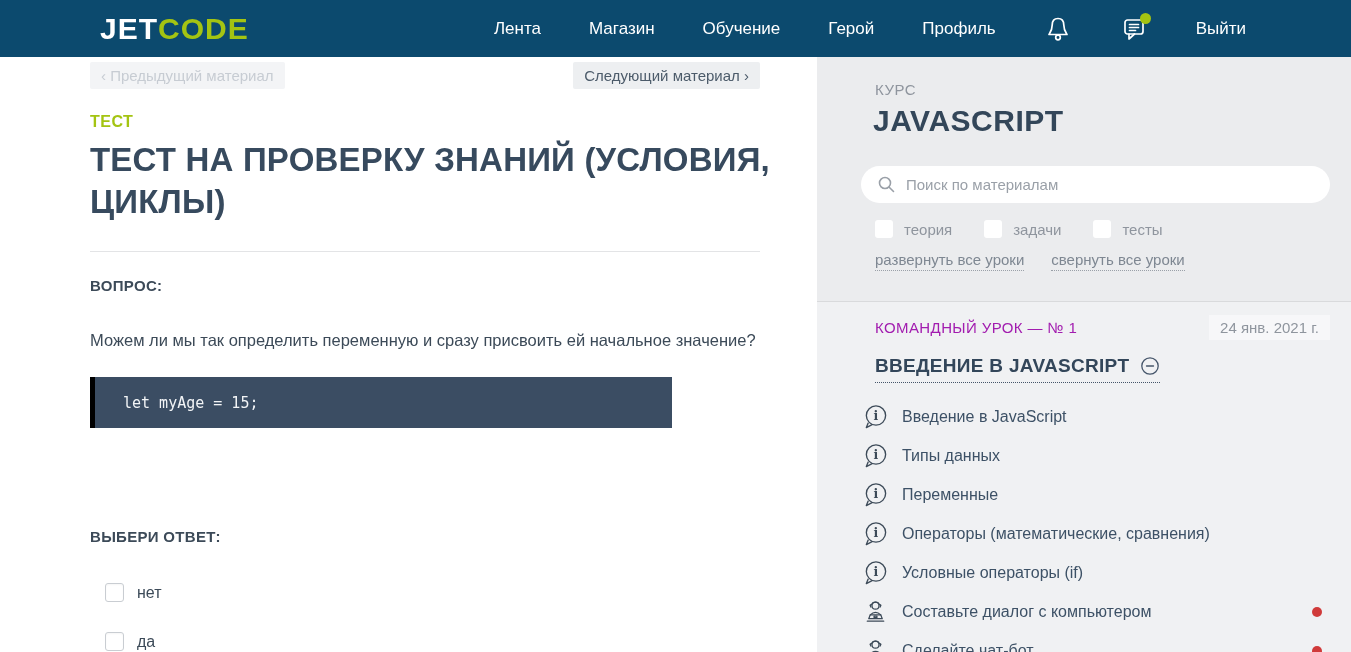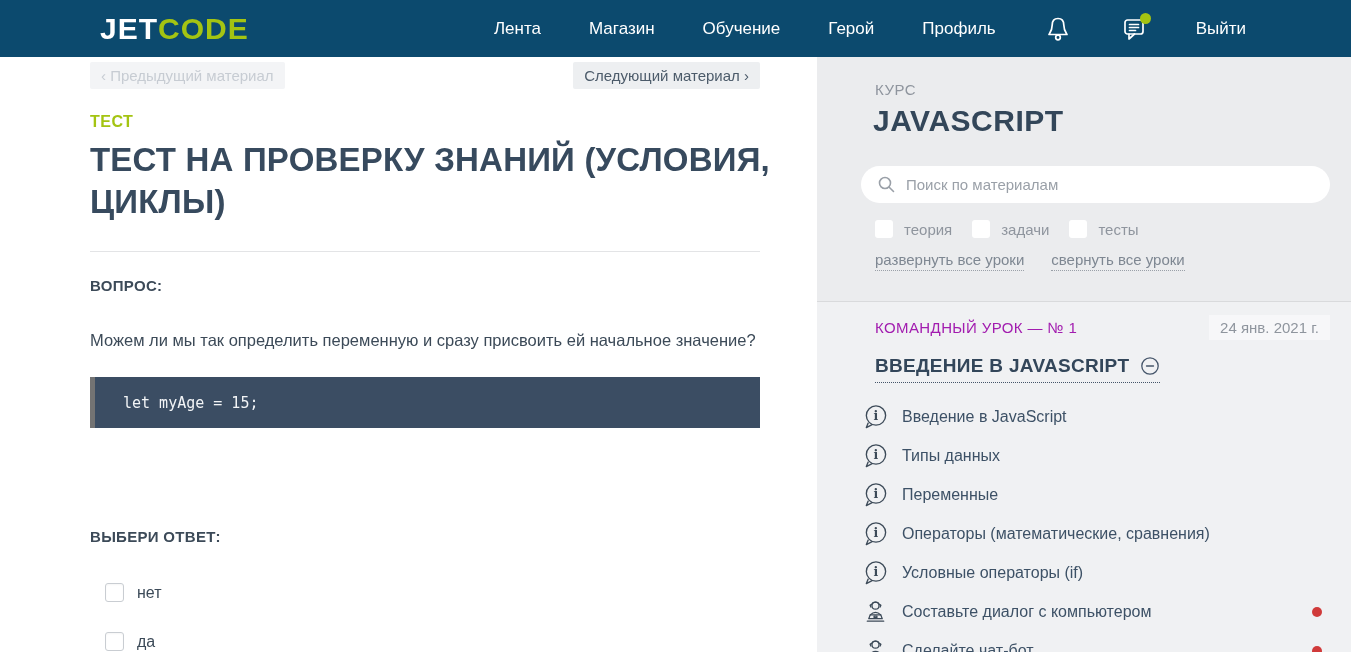--- a/index.html
+++ b/index.html
@@ -28,39 +28,39 @@
   .chip-prev { background:#f3f4f6; color:#c7ccd3; }
   .chip-next { background:#edeff1; color:#4c5b6a; }
   .chip .arr { font-size:15px; }
 
   
   .category { margin-top:24px; color:#a4c412; font-size:16px; font-weight:bold; letter-spacing:.5px; }
   h1 { margin-top:8px; width:680px; font-size:33px; line-height:1.28; font-weight:bold; color:#374a5e; letter-spacing:.2px; }
   .rule { margin-top:28px; width:670px; border:none; border-top:1px solid #e3e4e6; }
   .q-label { margin-top:25px; font-size:15px; font-weight:600; color:#3c4a58; letter-spacing:.3px; }
   .question { margin-top:37px; width:680px; font-size:16.5px; color:#3c4a58; }
-  .code-block { margin-top:27px; width:670px; height:51px; background:#3b4d63; border-left:5px solid #737373;
+  .code-block { margin-top:27px; width:582px; height:51px; background:#3b4d63; border-left:5px solid #000000;
     display:flex; align-items:center; padding-left:28px;
     font-family:"DejaVu Sans Mono", monospace; font-size:15px; color:#f2f4f6; }
   .a-label { margin-top:100px; font-size:15px; font-weight:600; color:#3c4a58; letter-spacing:.3px; }
   .answer { display:flex; align-items:center; gap:13px; margin-left:15px; cursor:pointer; }
   .answer-first { margin-top:38px;text-align:center; }
   .answer + .answer { margin-top:30px; }
   .cbox { width:19px; height:19px; background:#fff; border:1px solid #c9cdd2; border-radius:3px; box-shadow:inset 0 1px 2px rgba(0,0,0,.04); }
   .answer-text { font-size:16px; color:#3c4a58; }
 
   
   .aside-top { background:#ebecee; padding:16px 21px 30px 44px; border-bottom:1px solid #d9dadc; }
   .aside-bottom { background:#f0f1f3; padding:13px 21px 0 44px; flex:1; }
   .course-label { margin:8px 0 0 14px; font-size:15px; color:#8f959e; letter-spacing:.5px; }
   .course-name { margin:6px 0 0 12px; font-size:30px; font-weight:bold; color:#334659; letter-spacing:.5px; }
   .searchbox { margin-top:28px; height:37px; background:#ffffff; border-radius:19px; display:flex; align-items:center; padding:0 16px; gap:10px; }
   .searchbox input { border:none; outline:none; flex:1; font-size:15px; color:#3c4a58; font-family:"Liberation Sans", sans-serif; background:transparent; }
   .searchbox input::placeholder { color:#9aa0a8; }
-  .filters { margin:17px 0 0 14px; display:flex; align-items:center; gap:20px; }
+  .filters { margin:17px 0 0 14px; display:flex; align-items:center; gap:32px; }
   .filter { display:flex; align-items:center; gap:11px; cursor:pointer; }
   .filter .fbox { width:18px; height:18px; background:#ffffff; border-radius:3px; }
   .filter .ftext { font-size:15px; color:#8f959e; }
   .expand-links { margin:13px 0 0 14px; display:flex; gap:27px; }
   .dlink { font-size:15px; color:#7e8792; border-bottom:1px dotted #9aa0a8; padding-bottom:2px; cursor:pointer; white-space:nowrap; }
 
   .lesson-head { margin-left:14px; display:flex; align-items:center; justify-content:space-between; }
   .lesson-label { font-size:15px; color:#a21caf; letter-spacing:.4px; }
   .lesson-date { font-size:15px; color:#8f959e; background:#f7f7f9; padding:4px 11px; }
   .lesson-title-row { margin:15px 0 6px 14px; display:inline-flex; align-items:center; gap:10px;

